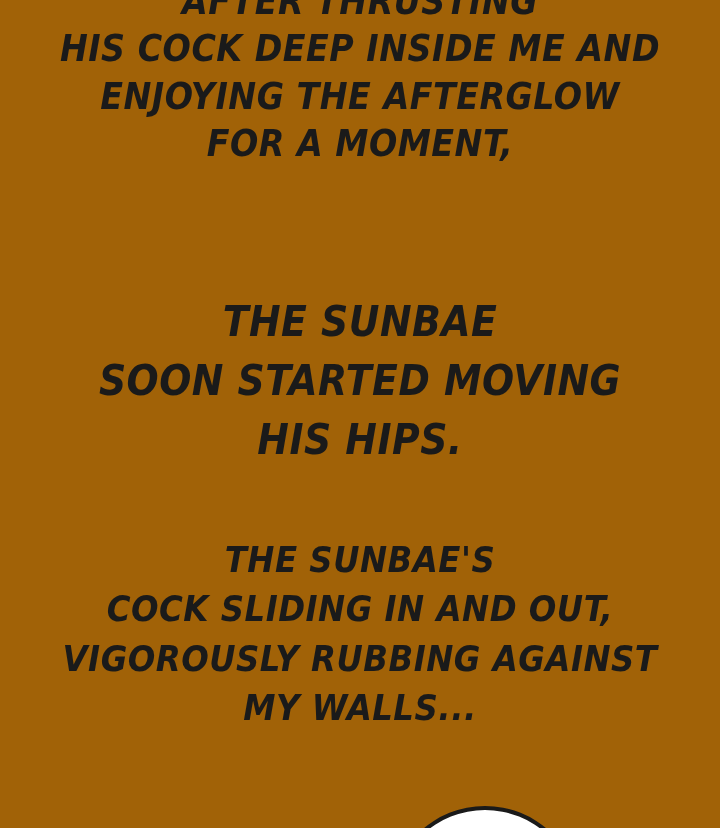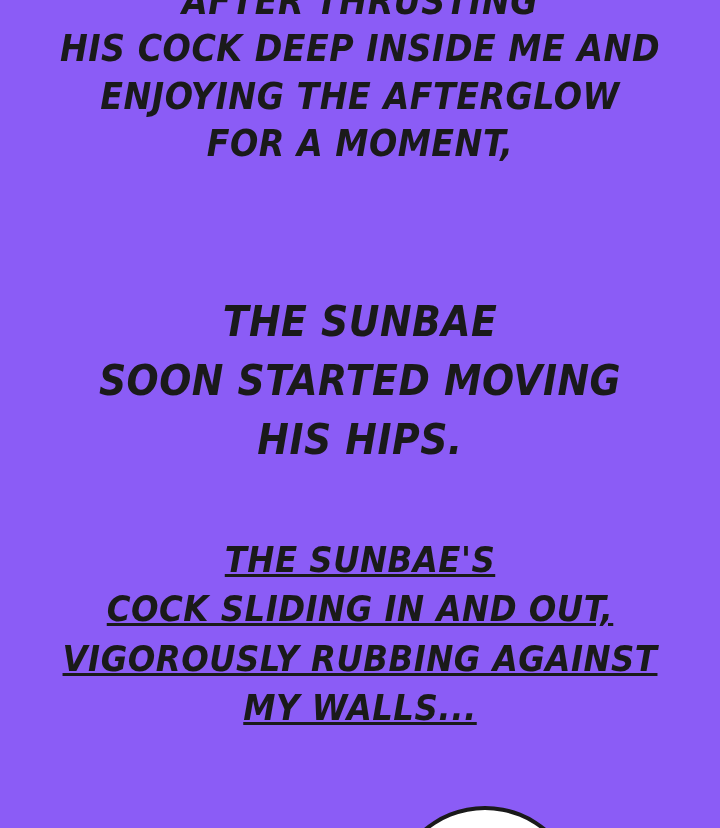--- a/index.html
+++ b/index.html
@@ -4,21 +4,21 @@
 <style>
   html, body {
     margin: 0;
     padding: 0;
     background: #ffffff;
   }
   .page {
     position: relative;
     width: 720px;
     height: 828px;
-    background: #8b5cf6;
+    background: #a16207;
     overflow: hidden;
     font-family: "DejaVu Sans", sans-serif;
   }
   .block {
     position: absolute;
     left: 0;
     width: 720px;
     text-align: center;
     color: #1a1a1a;
     font-family: "DejaVu Sans Condensed", "Liberation Sans Narrow", "Liberation Sans", sans-serif;
@@ -37,21 +37,20 @@
   }
   #block-2 {
     top: 293px;
     font-size: 42px;
     line-height: 1.40;
   }
   #block-3 {
     top: 535px;
     font-size: 36px;
     line-height: 1.37;
-    text-decoration: underline;
   }
   
   .bubble-top {
     position: absolute;
     left: 392px;
     top: 806px;
     width: 186px;
     height: 150px;
     border: 4px solid #1a1a1a;
     border-radius: 50% 50% 45% 45% / 60% 60% 40% 40%;

